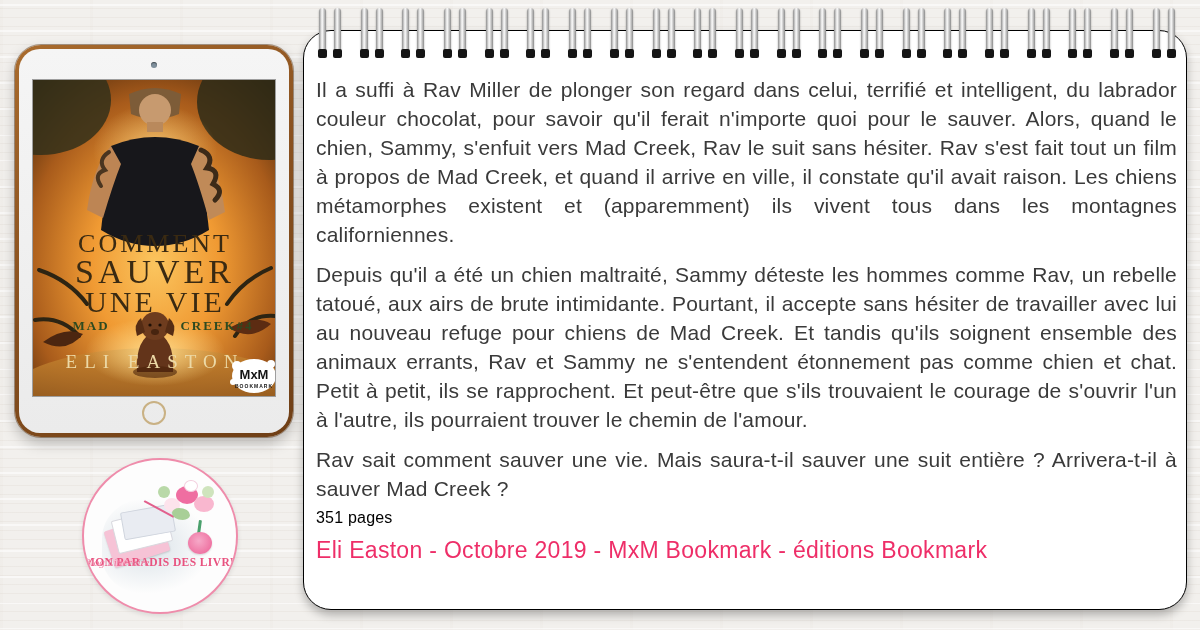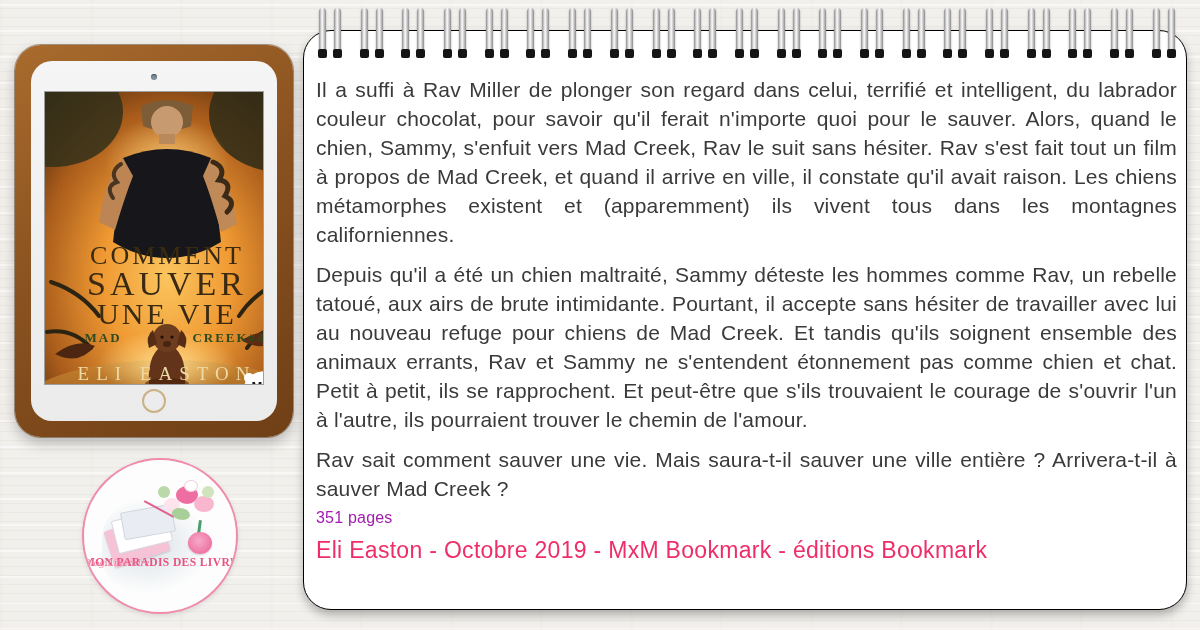--- a/index.html
+++ b/index.html
@@ -10,21 +10,21 @@
     background-color:#f2f0ed;
     background-image:
       repeating-linear-gradient(0deg, rgba(208,198,188,0.18) 0 1px, rgba(255,255,255,0) 1px 9px),
       repeating-linear-gradient(0deg, rgba(255,255,255,0.55) 0 2px, rgba(255,255,255,0) 2px 26px),
       repeating-linear-gradient(90deg, rgba(222,214,205,0.10) 0 3px, rgba(255,255,255,0) 3px 90px);
   }
 
   
   .tablet {
     position:absolute; left:15px; top:45px; width:278px; height:392px;
-    border-radius:26px; padding:16px;
+    border-radius:26px; padding:4px;
     background:linear-gradient(150deg,#a96b2d 0%, #8a5220 45%, #6f3f16 100%);
     box-shadow:0 0 0 1px rgba(80,45,10,.45), 0 6px 14px rgba(0,0,0,.25);
   }
   .bezel {
     position:relative; width:100%; height:100%;
     background:linear-gradient(180deg,#f5f5f5,#ebebeb);
     border-radius:21px;
   }
   .camera-dot {
     position:absolute; top:13px; left:50%; width:6px; height:6px; margin-left:-3px;
@@ -102,21 +102,21 @@
     background:#151515; border-radius:2px;
   }
 
   .note-text {
     position:absolute; left:12px; right:9px; top:44px;
     font-size:21px; line-height:29px; color:#3a3a3a;
     text-align:justify; letter-spacing:.2px;
   }
   .note-text p { margin:0 0 11px 0; }
   .note-text p:last-of-type { margin-bottom:4px; }
-  .page-count { font-size:16px; line-height:22px; color:#a21caf; }
+  .page-count { font-size:16px; line-height:22px; color:#000000; }
   .credit-line { margin-top:7px; font-size:23px; line-height:28px; color:#ee2e68; letter-spacing:.3px; }
 </style>
 </head>
 <body>
 
 <div class="tablet">
   <div class="bezel">
     <span class="camera-dot"></span>
     <div class="screen">
       <svg width="244" height="318" viewBox="0 0 244 318">
@@ -218,21 +218,21 @@
   <span class="drink-straw"></span>
   <span class="drink-cup"></span>
   <div class="logo-title">MON PARADIS DES LIVRES</div>
   <div class="logo-subtitle">Blog Littéraire</div>
 </div>
 
 <div class="notepad">
   <div class="note-text">
     <p>Il a suffi à Rav Miller de plonger son regard dans celui, terrifié et intelligent, du labrador couleur chocolat, pour savoir qu'il ferait n'importe quoi pour le sauver. Alors, quand le chien, Sammy, s'enfuit vers Mad Creek, Rav le suit sans hésiter. Rav s'est fait tout un film à propos de Mad Creek, et quand il arrive en ville, il constate qu'il avait raison. Les chiens métamorphes existent et (apparemment) ils vivent tous dans les montagnes californiennes.</p>
     <p>Depuis qu'il a été un chien maltraité, Sammy déteste les hommes comme Rav, un rebelle tatoué, aux airs de brute intimidante. Pourtant, il accepte sans hésiter de travailler avec lui au nouveau refuge pour chiens de Mad Creek. Et tandis qu'ils soignent ensemble des animaux errants, Rav et Sammy ne s'entendent étonnement pas comme chien et chat. Petit à petit, ils se rapprochent. Et peut-être que s'ils trouvaient le courage de s'ouvrir l'un à l'autre, ils pourraient trouver le chemin de l'amour.</p>
-    <p>Rav sait comment sauver une vie. Mais saura-t-il sauver une ville entière ? Arrivera-t-il à sauver Mad Creek ?</p>
+    <p>Rav sait comment sauver une vie. Mais saura-t-il sauver une suit entière ? Arrivera-t-il à sauver Mad Creek ?</p>
     <div class="page-count">351 pages</div>
     <div class="credit-line">Eli Easton - Octobre 2019 - MxM Bookmark - éditions Bookmark</div>
   </div>
 </div>
 <div class="spiral-binding">
     <div class="spiral">
       <i></i>
       <i></i>
     </div>
     <div class="spiral">

